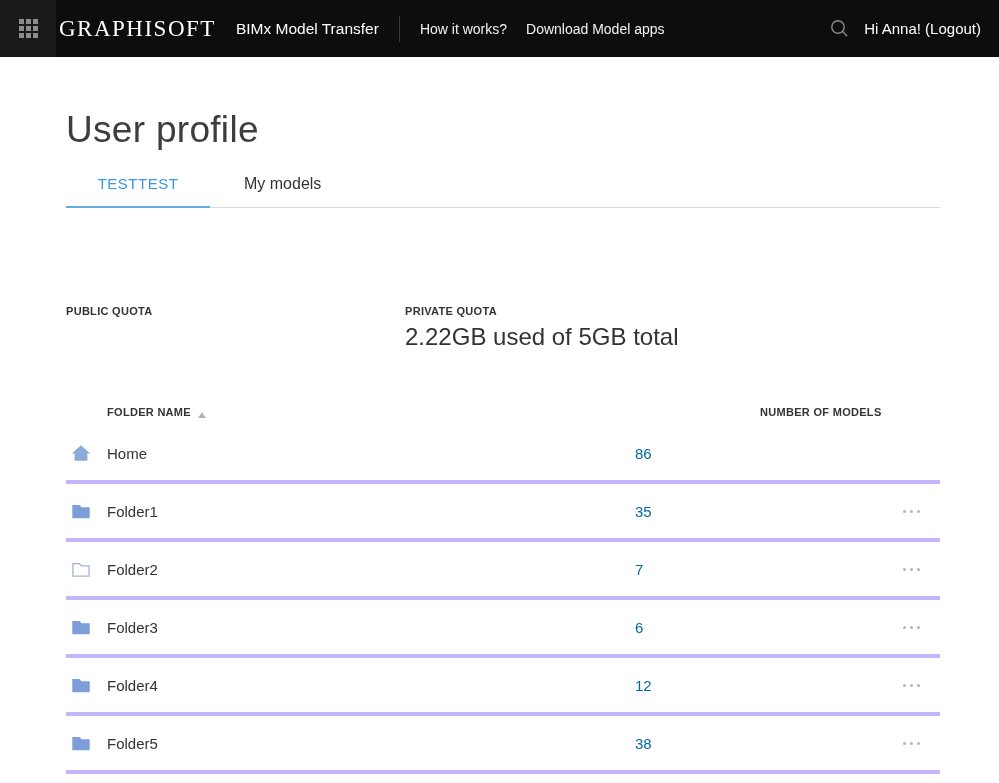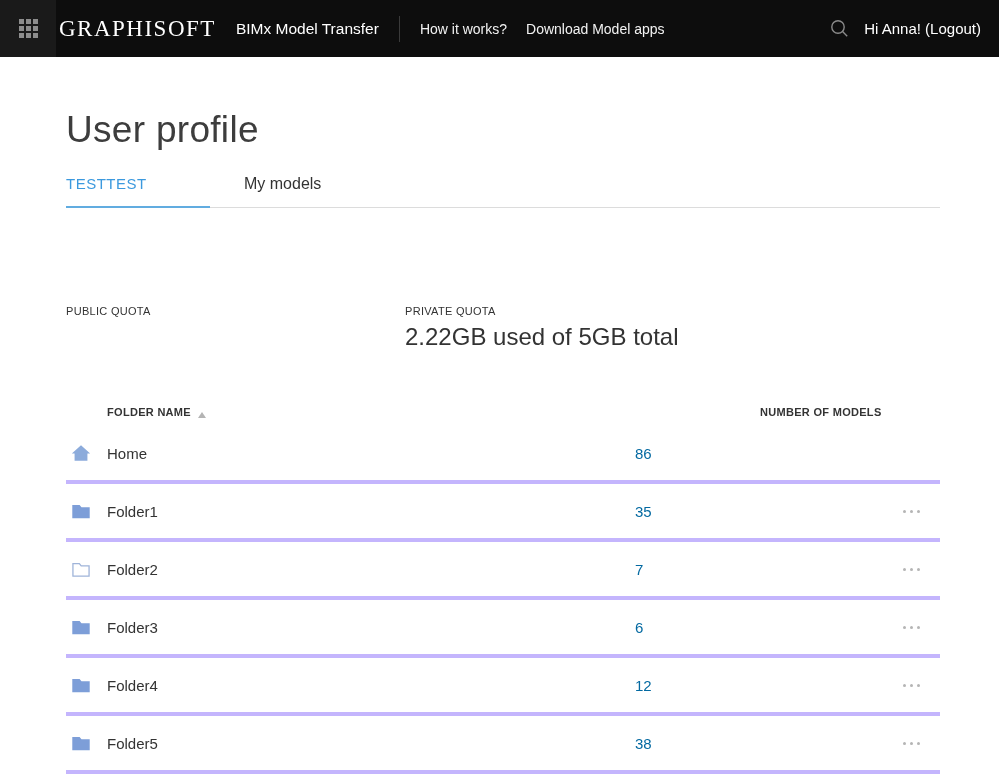--- a/index.html
+++ b/index.html
@@ -22,29 +22,29 @@
   .search-btn { background:none; border:none; cursor:pointer; padding:4px; margin-right:10px;
                 display:flex; align-items:center; }
   .user-greeting { color:#ffffff; font-size:15px; margin-right:18px; white-space:nowrap; cursor:pointer; }
 
   
   .content { padding-left:66px; padding-right:59px; }
   .page-title { font-size:37px; font-weight:300; color:#3d3d3d; margin-top:52px; letter-spacing:0.3px; }
 
   
   .tabs { margin-top:24px; border-bottom:1px solid #dcdcdc; display:flex; }
-  .tab { font-size:15px; padding-bottom:14px; cursor:pointer; text-align:left; }
+  .tab { font-size:15px; padding-bottom:14px; cursor:pointer; text-align:center; }
   .tab.active { width:144px; color:#3b99de; letter-spacing:0.5px;
                 border-bottom:2px solid #61ace0; margin-bottom:-1px; }
   .tab.inactive { margin-left:34px; font-size:16px; color:#333333; }
 
   
   .quotas { display:flex; margin-top:97px; }
   .quota { width:339px; }
-  .quota-label { font-size:11px; font-weight:400; color:#333333; letter-spacing:0.3px; }
+  .quota-label { font-size:11px; font-weight:700; color:#333333; letter-spacing:0.3px; }
   .quota-value { font-size:24px; color:#333333; margin-top:6px; }
 
   
   .folder-table { margin-top:47px; }
   .t-head { display:flex; align-items:center; height:28px; }
   .t-head .col-name { margin-left:41px; font-size:11px; font-weight:700; color:#333333;
                       letter-spacing:0.3px; display:flex; align-items:flex-end; cursor:pointer; }
   .sort-asc { width:0; height:0; border-left:4px solid transparent; border-right:4px solid transparent;
               border-bottom:6px solid #b4b4b4; margin-left:7px; display:inline-block; }
   .t-head .col-models { position:absolute; left:694px; font-size:11px; font-weight:700;

